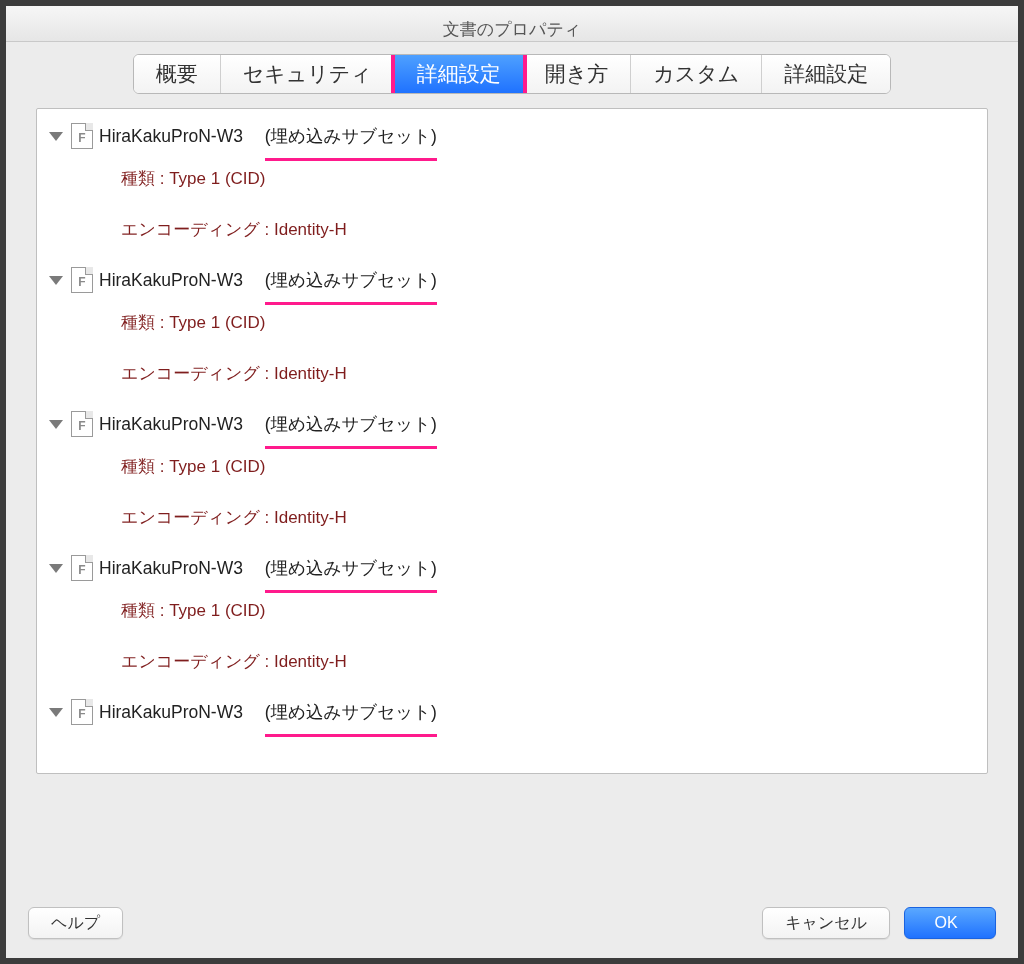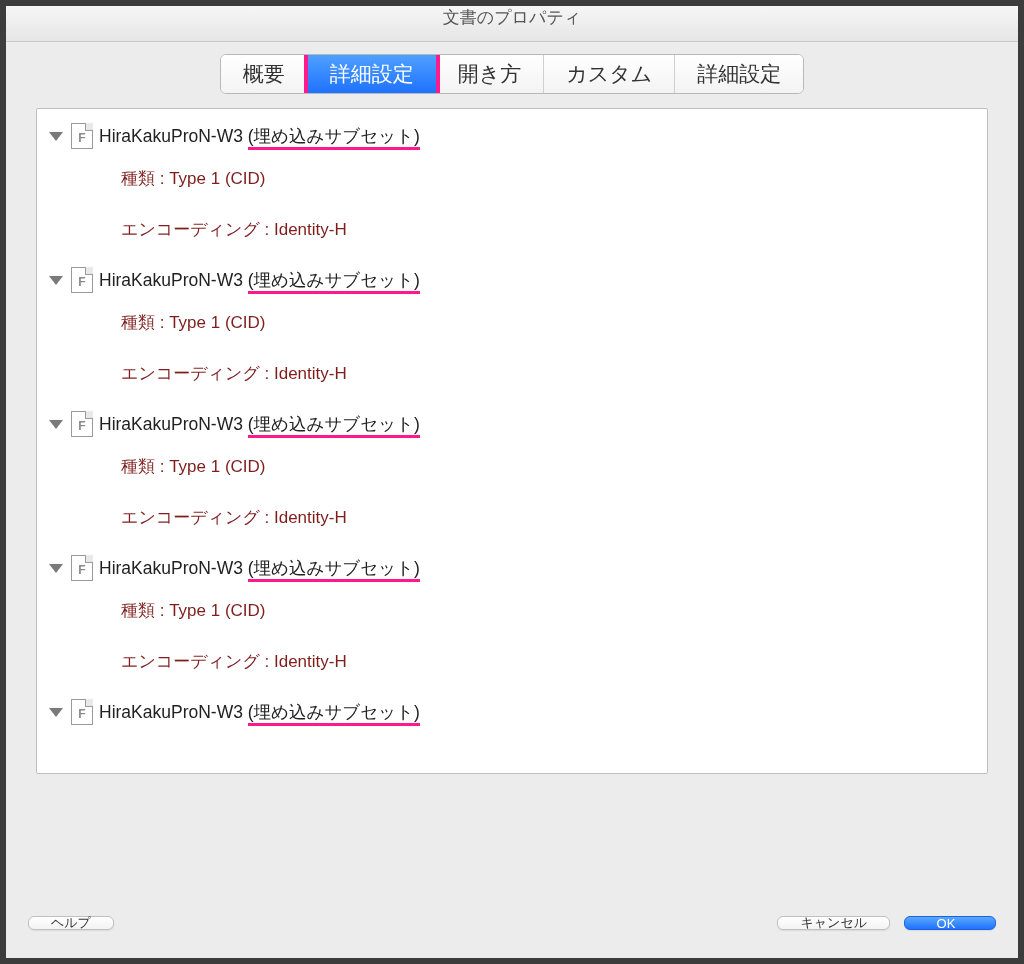--- a/index.html
+++ b/index.html
@@ -12,21 +12,21 @@
     border: 6px solid #3c3c3c;
     display: flex;
     flex-direction: column;
   }
   
   .titlebar {
     height: 36px;
     background: linear-gradient(#f6f6f6, #e6e6e6);
     border-bottom: 1px solid #c9c9c9;
     display: flex;
-    align-items: flex-start;
+    align-items: flex-end;
     justify-content: center;
     font-size: 17px;
     color: #555;
   }
   
   .content {
     flex: 1;
     padding: 10px 30px 0 30px;
     display: flex;
     flex-direction: column;
@@ -137,43 +137,44 @@
     line-height: 1;
     margin-top: 4px;
   }
   .font-name {
     font-size: 17.5px;
     color: #222;
     white-space: nowrap;
   }
   .embed-note {
     border-bottom: 3px solid #ff1a8c;
-    padding-bottom: 1px;
+    padding-bottom: 12px;
+    margin-left: 17px;
   }
   .font-details {
     padding: 16px 0 22px 76px;
     font-size: 17px;
     color: #7f1d1d;
   }
   .font-details .row { margin-bottom: 28px; }
   .font-details .row:last-child { margin-bottom: 0; }
   
   .buttonbar {
     height: 70px;
     display: flex;
     align-items: center;
     padding: 0 22px;
   }
   .btn {
-    height: 14px;
+    height: 32px;
     padding: 0 22px;
     border: 1px solid #c0c0c0;
     border-radius: 6px;
     background: linear-gradient(#ffffff, #f3f3f3);
-    font-size: 13px;
+    font-size: 16px;
     color: #333;
     cursor: pointer;
     display: flex;
     align-items: center;
     justify-content: center;
     box-shadow: 0 1px 1px rgba(0,0,0,0.08);
   }
   .btn.primary {
     background: linear-gradient(#5aa8ff, #1f72ff);
     border: 1px solid #1a63e0;
@@ -189,20 +190,21 @@
 
 <div class="titlebar">
   <span>文書のプロパティ</span>
 </div>
 
 <div class="content">
 
   <div class="tabbar">
     <div class="tabbar-inner">
       <div class="tab">概要</div>
+      <div class="tab">セキュリティ</div>
       <div class="tab-highlight">
         <div class="tab active">詳細設定</div>
       </div>
       <div class="tab">開き方</div>
       <div class="tab">カスタム</div>
       <div class="tab">詳細設定</div>
     </div>
   </div>
 
 

